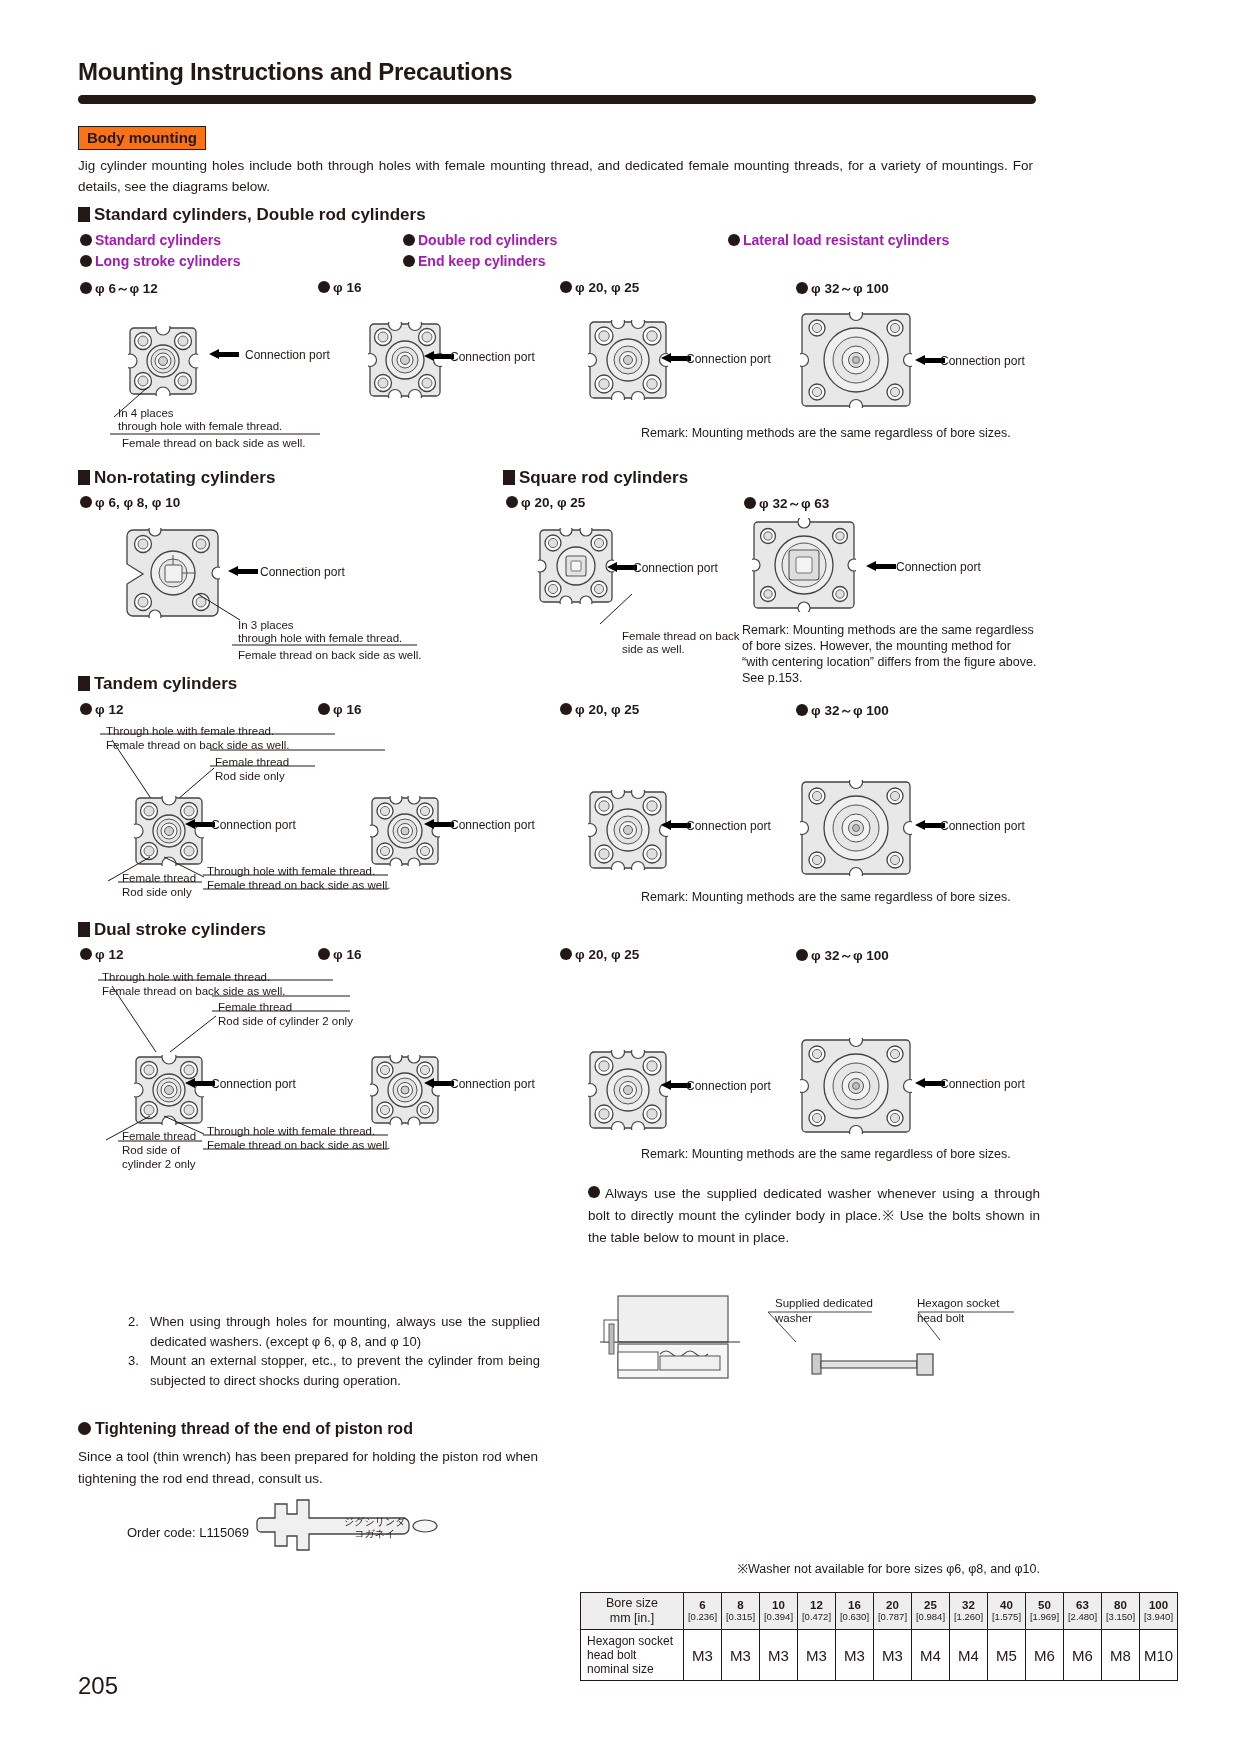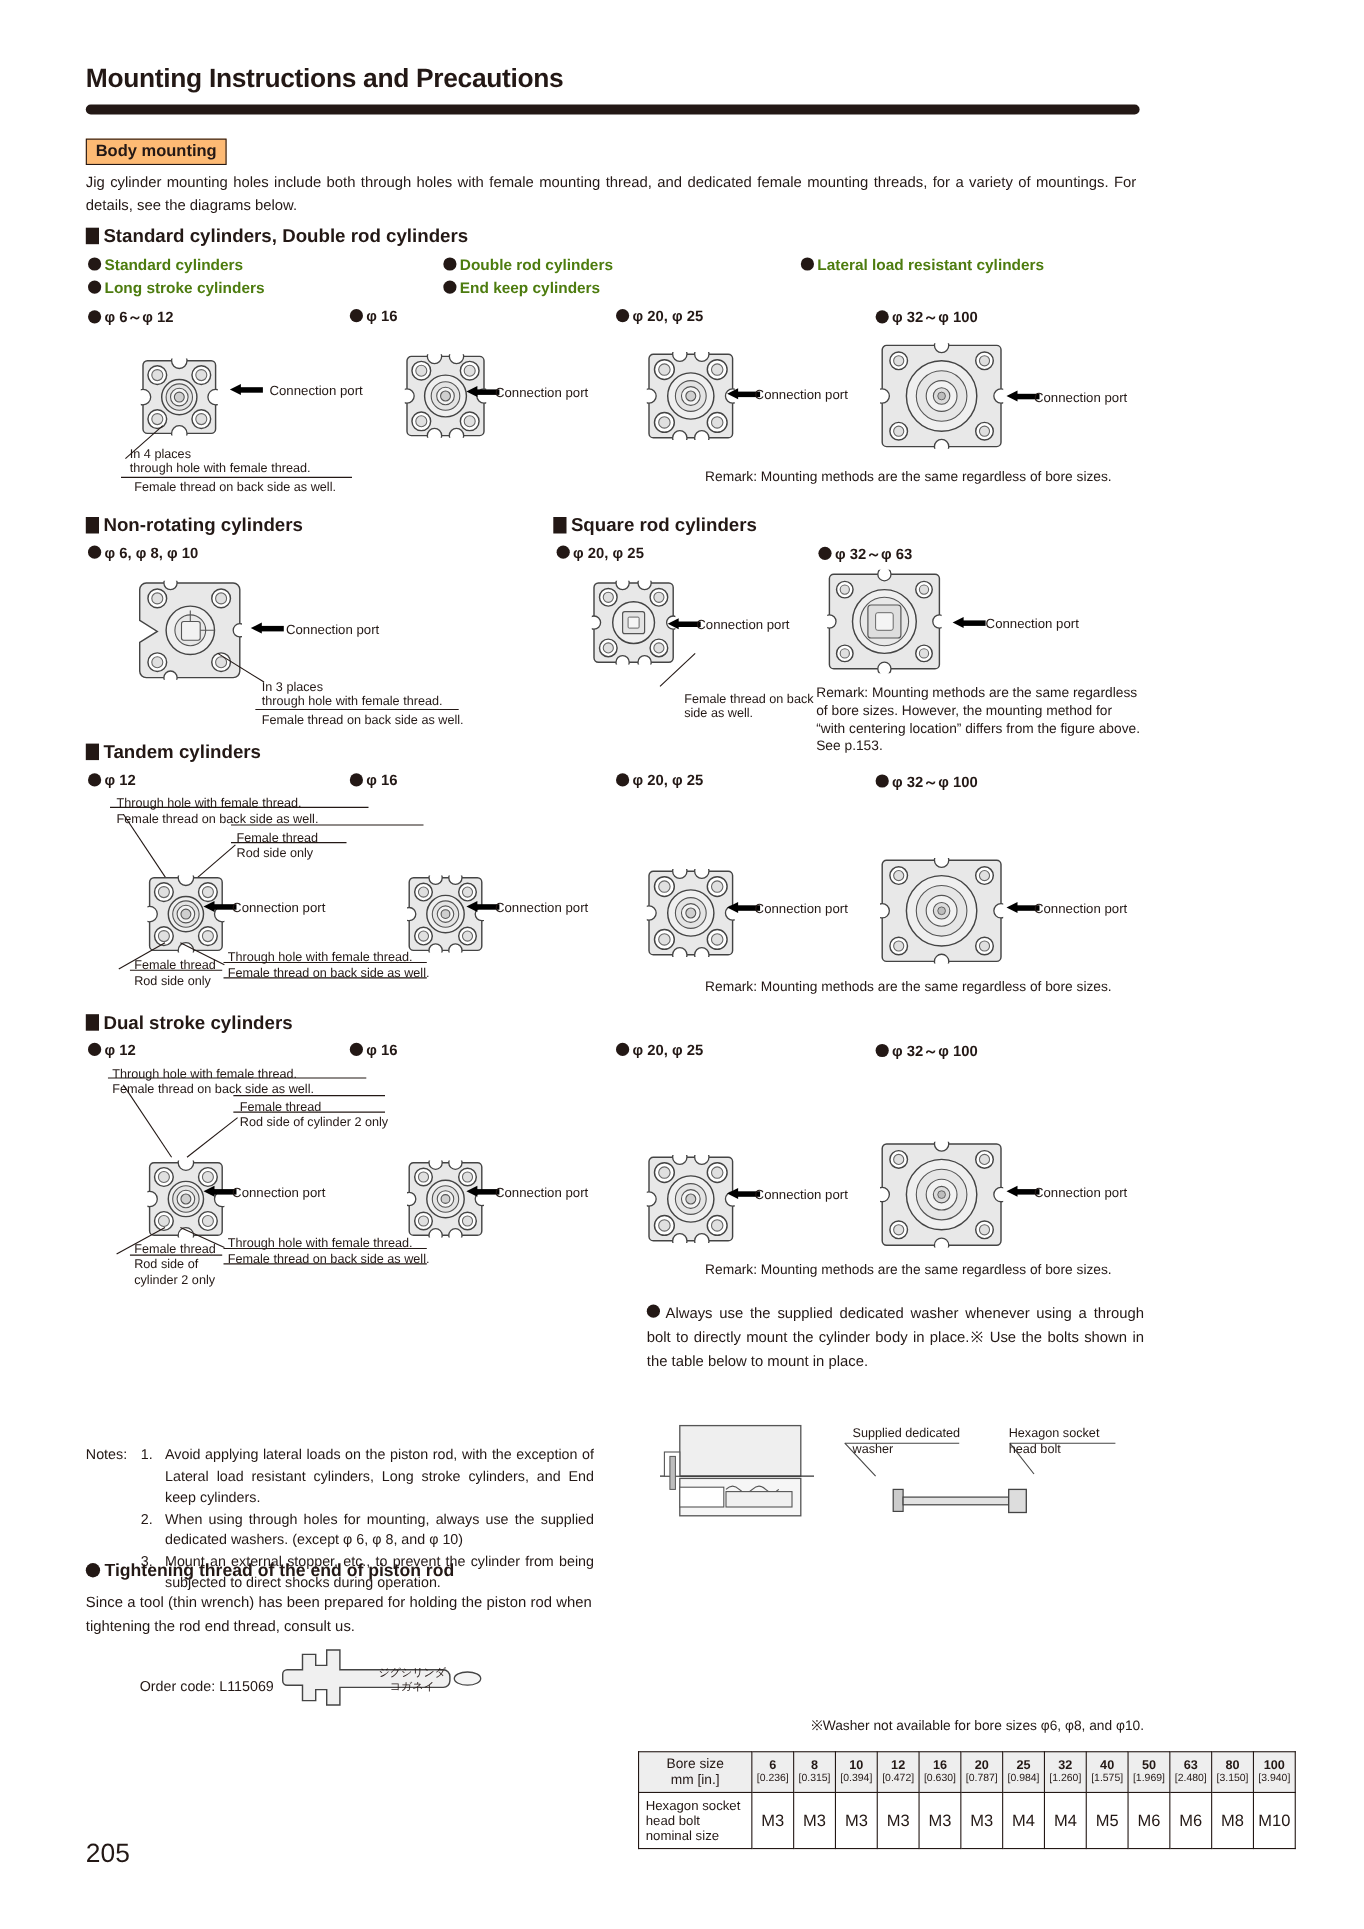--- a/index.html
+++ b/index.html
@@ -20,41 +20,41 @@
     color:#231815;
   }
   .title-rule{
     position:absolute;left:78px;top:95px;width:958px;height:9px;
     background:#231815;border-radius:5px;
   }
 
   
   .boxed-head{
     position:absolute;left:78px;top:126px;
-    border:1px solid #231815;background:#fdba74;
+    border:1px solid #231815;background:#f97316;
     padding:2px 8px 3px 8px;
     font-size:15px;font-weight:bold;color:#231815;
   }
   .intro{
     position:absolute;left:78px;top:155px;width:955px;
     font-size:13.5px;line-height:21px;color:#231815;
     text-align:justify;
   }
 
   
   .sec-head{
     position:absolute;font-size:17px;font-weight:bold;color:#231815;
     white-space:nowrap;
   }
   .sec-head .sq{
     display:inline-block;width:12px;height:15px;background:#231815;
     margin-right:4px;vertical-align:-2px;
   }
   .sub-head{
-    position:absolute;font-size:14px;font-weight:bold;color:#4d7c0f;
+    position:absolute;font-size:14px;font-weight:bold;color:#a21caf;
     white-space:nowrap;
   }
   .sub-head .dot,.bore .dot{
     display:inline-block;width:12px;height:12px;border-radius:50%;
     background:#231815;margin-right:3px;vertical-align:-1px;
   }
   .bore{
     position:absolute;font-size:13.5px;font-weight:bold;color:#231815;
     white-space:nowrap;
   }
@@ -688,25 +688,20 @@
       <circle cx="56" cy="48" r="7.5" fill="#dcdcdc" stroke="#555" stroke-width="1"></circle>
       <circle cx="56" cy="48" r="3.5" fill="#bdbdbd" stroke="#555" stroke-width="0.8"></circle>
     </svg>
   </div>
   <div class="arrow-left" style="left:915px;top:1078px;"></div>
   <div class="conn" style="left:940px;top:1077px;">Connection port</div>
 
   <div class="remark" style="left:641px;top:1146px;">Remark: Mounting methods are the same regardless of bore sizes.</div>
 
   <div class="notes">
-    <div class="notes-row">
-      <div class="notes-lbl">Notes:</div>
-      <div class="notes-num">1.</div>
-      <div class="notes-txt">Avoid applying lateral loads on the piston rod, with the exception of Lateral load resistant cylinders, Long stroke cylinders, and End keep cylinders.</div>
-    </div>
     <div class="notes-row" style="margin-left:50px;">
       <div class="notes-num">2.</div>
       <div class="notes-txt">When using through holes for mounting, always use the supplied dedicated washers. (except φ 6,  φ 8, and φ 10)</div>
     </div>
     <div class="notes-row" style="margin-left:50px;">
       <div class="notes-num">3.</div>
       <div class="notes-txt">Mount an external stopper, etc., to prevent the cylinder from being subjected to direct shocks during operation.</div>
     </div>
   </div>
 

